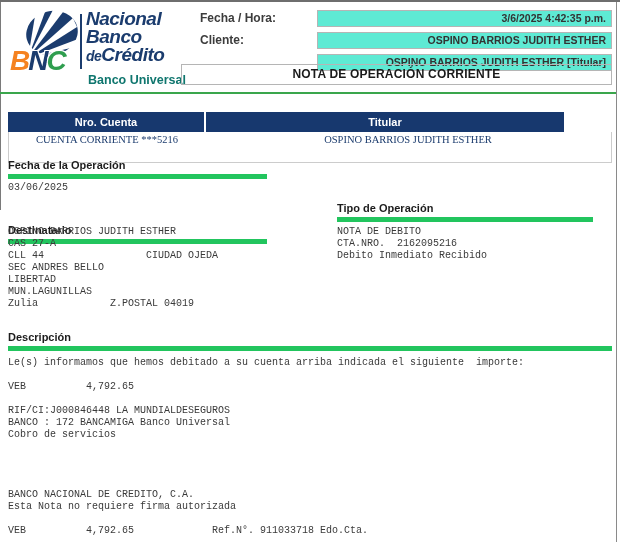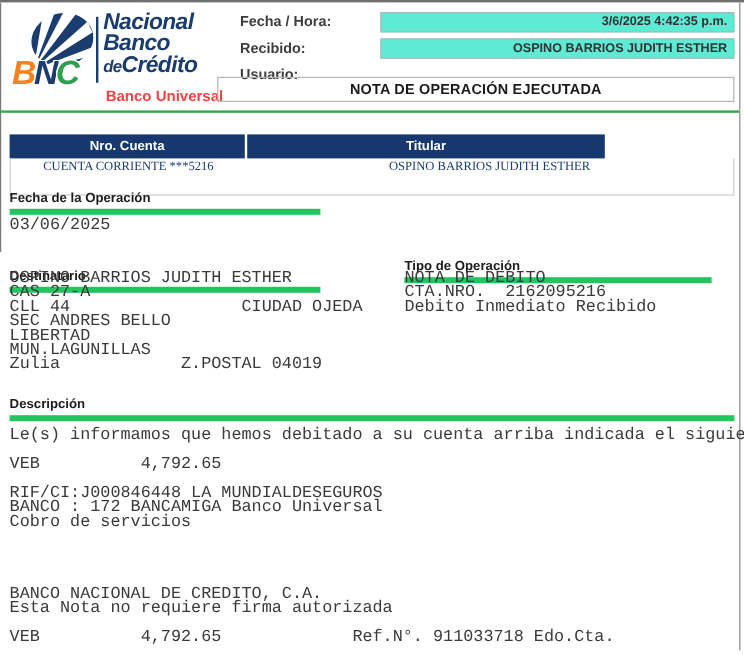--- a/index.html
+++ b/index.html
@@ -22,21 +22,21 @@
   .bnc-b { color:#f58220; } .bnc-n { color:#1b3c6e; } .bnc-c { color:#2f9e4f; }
   .logo-divider { position:absolute; left:72px; top:8px; width:2px; height:55px; background:#1b3c6e; }
   .logo-text {
     position:absolute; left:78px; top:4px; width:110px; color:#1b3c6e;
     font-weight:bold; font-style:italic; font-size:19px; line-height:18px; letter-spacing:-0.5px;
     white-space:nowrap;
   }
   .logo-text .small { font-size:14px;text-align:center; }
   .logo-sub {
     position:absolute; left:66px; top:67px; width:112px; text-align:right;
-    color:#ef4444; font-weight:bold; font-size:12.5px; white-space:nowrap;
+    color:#0f766e; font-weight:bold; font-size:12.5px; white-space:nowrap;
   }
 
   
   .hf-label {
     position:absolute; left:200px; width:112px; text-align:left;
     font-size:12px; font-weight:bold; color:#3c3c3c; line-height:17px; white-space:nowrap;
   }
   .hf-box {
     position:absolute; left:317px; width:295px; height:17px; box-sizing:border-box;
     border:1px solid #b5b5b5; background:#5eead4;
@@ -46,21 +46,21 @@
 
   
   .title-banner {
     position:absolute; left:181px; top:62px; width:431px; height:21px; box-sizing:border-box;
     border:1px solid #b5b5b5; text-align:center; line-height:19px;
     font-size:12px; font-weight:bold; color:#1a1a1a; letter-spacing:0.2px;
   }
   .green-rule { position:absolute; left:0; top:90px; width:616px; height:2px; background:#3aa64c; }
 
   
-  .tbl-head { position:absolute; left:8px; top:110px; width:496px; height:20px; display:flex; }
+  .tbl-head { position:absolute; left:8px; top:110px; width:556px; height:20px; display:flex; }
   .tbl-head .c1 { width:196px; margin-right:2px; }
   .tbl-head .c2 { flex:1; }
   .tbl-head div {
     background:#17386e; color:#fff; font-size:11px; font-weight:bold;
     text-align:center; line-height:20px;
   }
   .tbl-row {
     position:absolute; left:8px; top:130px; width:604px; height:31px; display:flex;
     border:1px solid #cccccc; border-top:none; box-sizing:border-box;font-family:Liberation Serif, serif;
   }
@@ -70,27 +70,27 @@
     color:#1c3c6e; font-size:10.5px; text-align:center; line-height:16px; white-space:nowrap;
   }
 
   
   .sec-heading {
     position:absolute; font-size:11px; font-weight:bold; color:#1c1c1c;
     border-bottom:5px solid #22c55e; padding-bottom:3px; box-sizing:border-box;
   }
   pre.mono {
     position:absolute; margin:0; font-family:"Liberation Mono", "DejaVu Sans Mono", monospace;
-    font-size:14px; line-height:12px; color:#3a3a3a; white-space:pre;
+    font-size:10px; line-height:12px; color:#3a3a3a; white-space:pre;
   }
   .h-fecha { left:8px; top:157px; width:259px; }
   .v-fecha { left:8px; top:180px; }
   .h-dest  { left:8px; top:222px; width:259px; }
   .v-dest  { left:8px; top:224px; }
-  .h-tipo  { left:337px; top:214px; width:256px; }
+  .h-tipo  { left:337px; top:200px; width:256px; }
   .v-tipo  { left:337px; top:224px; }
   .h-desc  { left:8px; top:329px; width:604px; }
   .v-desc  { left:8px; top:355px; }
 </style>
 </head>
 <body>
 
 <div class="page">
   <div class="edge-left"></div>
   <div class="edge-right"></div>
@@ -108,25 +108,25 @@
     <div class="logo-text">
       <div>Nacional</div>
       <div>Banco</div>
       <div><span class="small">de</span><span>Crédito</span></div>
     </div>
     <div class="logo-sub">Banco Universal</div>
   </div>
 
   <div class="hf-label" style="top:8px">Fecha / Hora:</div>
   <div class="hf-box" style="top:8px">3/6/2025 4:42:35 p.m.</div>
-  <div class="hf-label" style="top:30px">Recibido:</div>
+  <div class="hf-label" style="top:30px">Cliente:</div>
   <div class="hf-box" style="top:30px">OSPINO BARRIOS JUDITH ESTHER</div>
-  <div class="hf-label" style="top:52px">Usuario:</div>
+  <div class="hf-box" style="top:52px">OSPINO BARRIOS JUDITH ESTHER [Titular]</div>
 
-  <div class="title-banner">NOTA DE OPERACIÓN EJECUTADA</div>
+  <div class="title-banner">NOTA DE OPERACIÓN CORRIENTE</div>
   <div class="green-rule"></div>
 
   <div class="tbl-head">
     <div class="c1">Nro. Cuenta</div>
     <div class="c2">Titular</div>
   </div>
   <div class="tbl-row">
     <div class="c1">CUENTA CORRIENTE ***5216</div>
     <div class="c2">OSPINO BARRIOS JUDITH ESTHER</div>
   </div>

